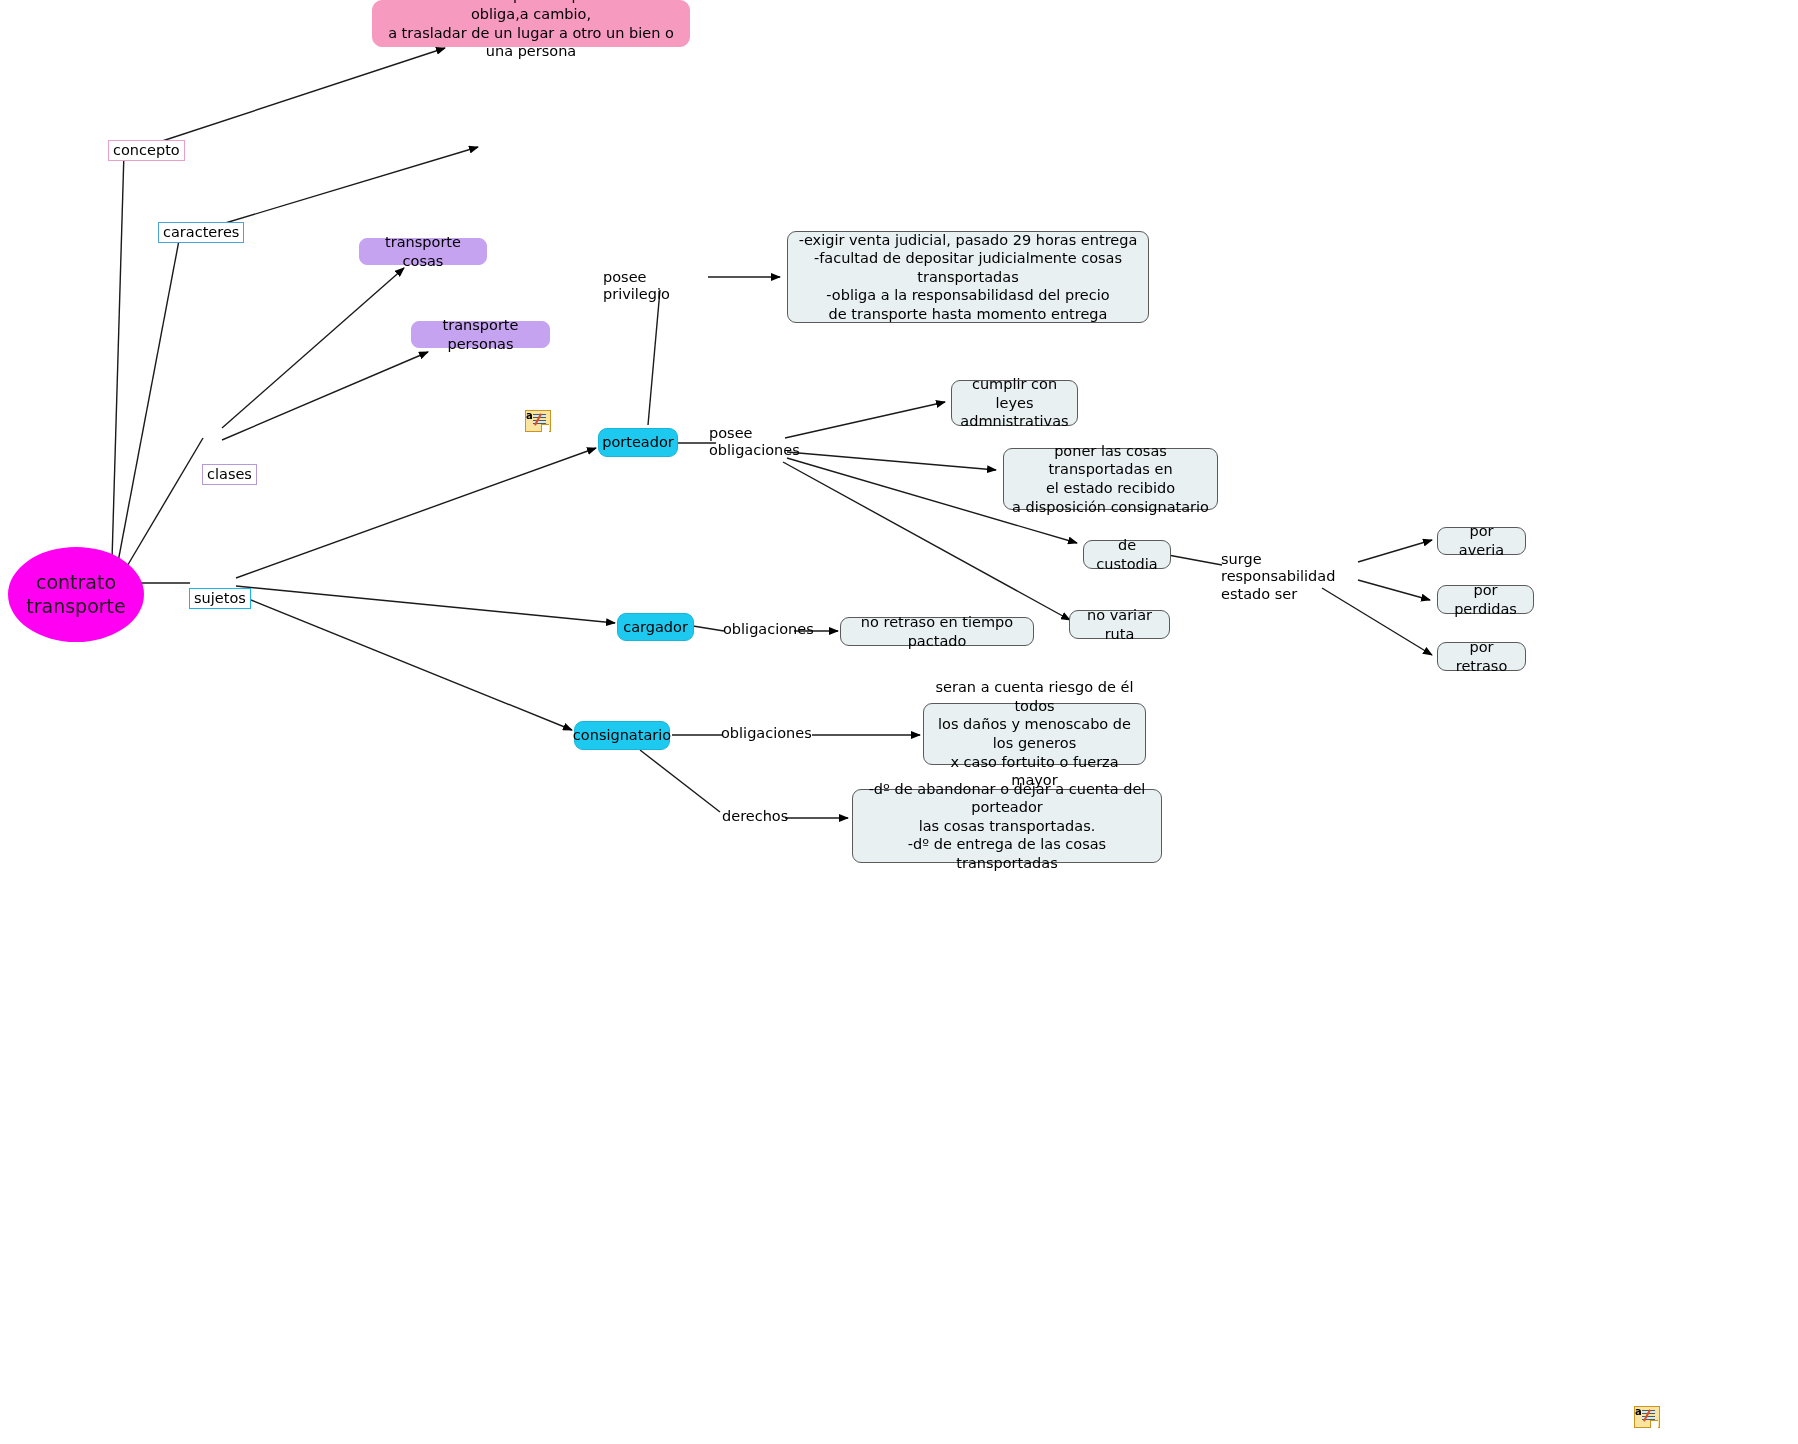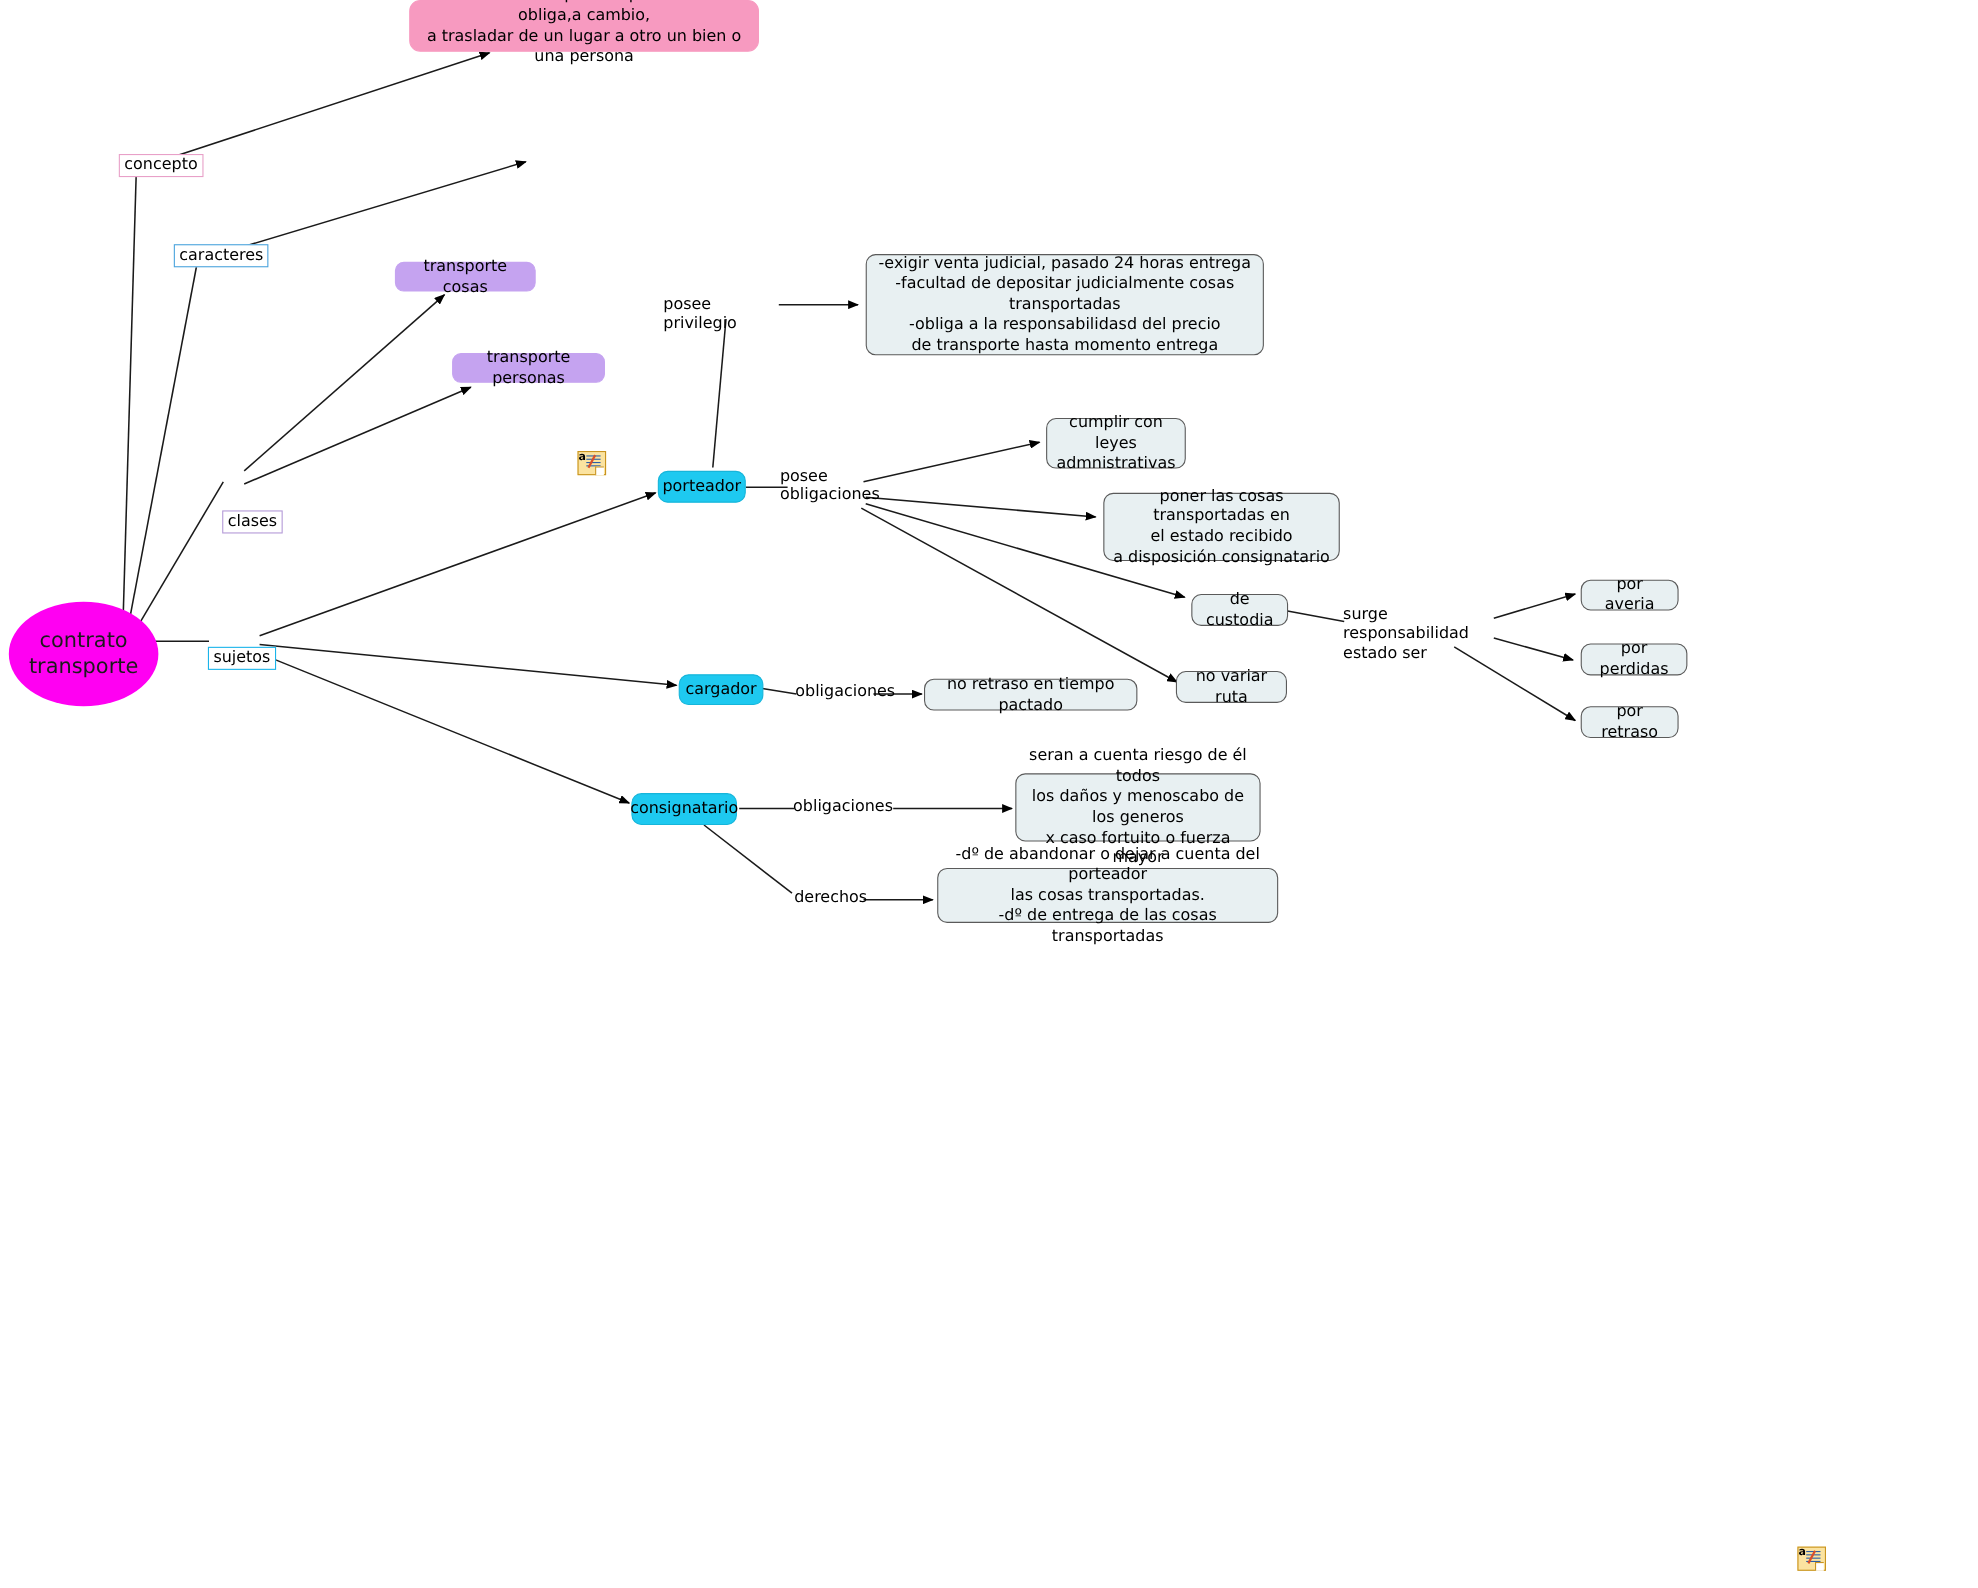--- a/index.html
+++ b/index.html
@@ -144,21 +144,21 @@
   </div>
 
   <div class="box pink" style="left:372px;top:0px;width:318px;height:47px;">cntrato en el que una persona se obliga,a cambio,
 a trasladar de un lugar a otro un bien o una persona</div>
 
 
   <div class="box purple" style="left:359px;top:238px;width:128px;height:27px;">transporte cosas</div>
 
   <div class="box purple" style="left:411px;top:321px;width:139px;height:27px;">transporte personas</div>
 
-  <div class="box paleblue" style="left:787px;top:231px;width:362px;height:92px;">-exigir venta judicial, pasado 24 horas entrega
+  <div class="box paleblue" style="left:787px;top:231px;width:362px;height:92px;">-exigir venta judicial, pasado 29 horas entrega
 -facultad de depositar judicialmente cosas transportadas
 -obliga a la responsabilidasd del precio
 de transporte hasta momento entrega</div>
 
   <div class="box cyan" style="left:598px;top:428px;width:80px;height:29px;">porteador</div>
 
   <div class="box paleblue" style="left:951px;top:380px;width:127px;height:46px;">cumplir con leyes
 admnistrativas</div>
 
   <div class="box paleblue" style="left:1003px;top:448px;width:215px;height:62px;">poner las cosas transportadas en
@@ -178,21 +178,21 @@
   <div class="box cyan" style="left:617px;top:613px;width:77px;height:28px;">cargador</div>
 
   <div class="box paleblue" style="left:840px;top:617px;width:194px;height:29px;">no retraso en tiempo pactado</div>
 
   <div class="box cyan" style="left:574px;top:721px;width:96px;height:29px;">consignatario</div>
 
   <div class="box paleblue" style="left:923px;top:703px;width:223px;height:62px;">seran a cuenta riesgo de él todos
 los daños y menoscabo de los generos
 x caso fortuito o fuerza mayor</div>
 
-  <div class="box paleblue" style="left:852px;top:789px;width:310px;height:50px;">-dº de abandonar o dejar a cuenta del porteador
+  <div class="box paleblue" style="left:852px;top:789px;width:310px;height:74px;">-dº de abandonar o dejar a cuenta del porteador
 las cosas transportadas.
 -dº de entrega de las cosas transportadas</div>
 
   <div class="elabel" style="left:603px;top:269px;width:105px;">posee privilegio</div>
 
   <div class="elabel" style="left:709px;top:425px;width:78px;">posee
 obligaciones</div>
 
   <div class="elabel" style="left:1221px;top:551px;width:138px;">surge responsabilidad
 estado ser</div>

